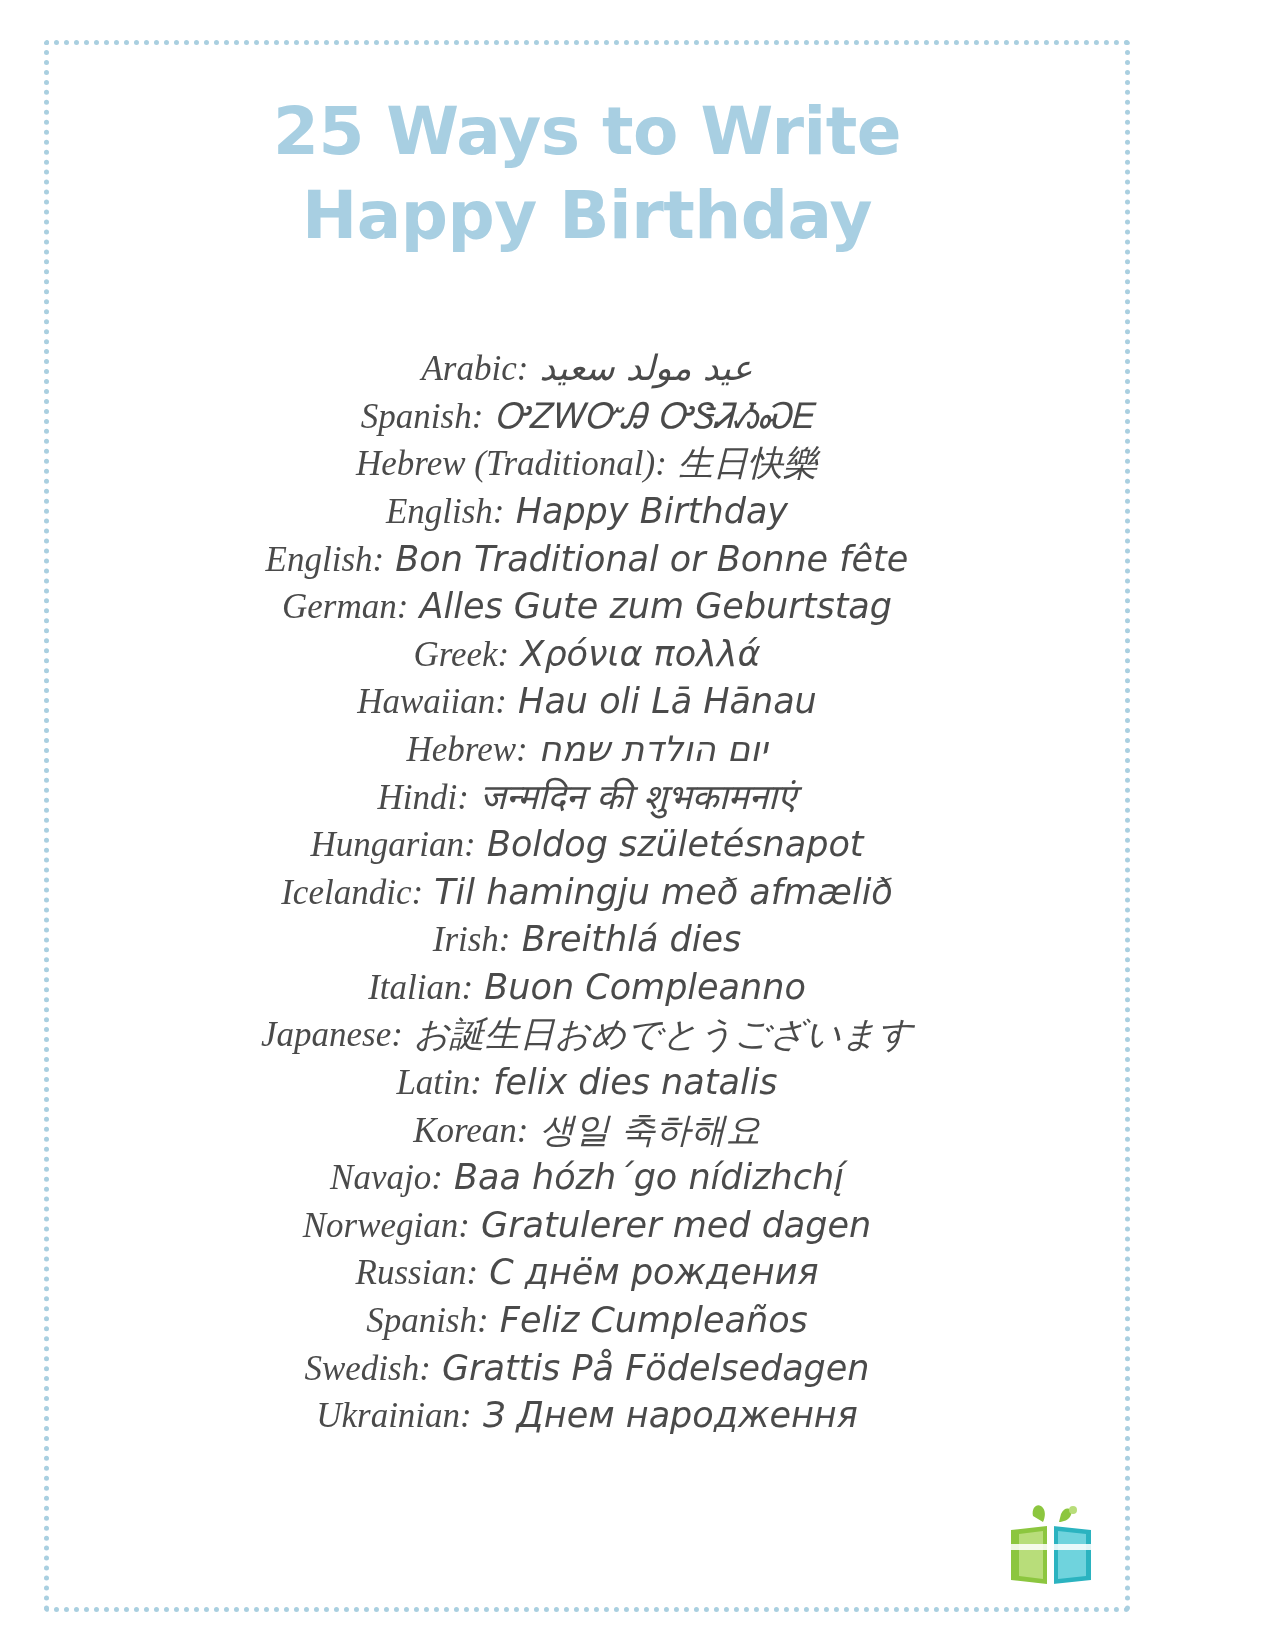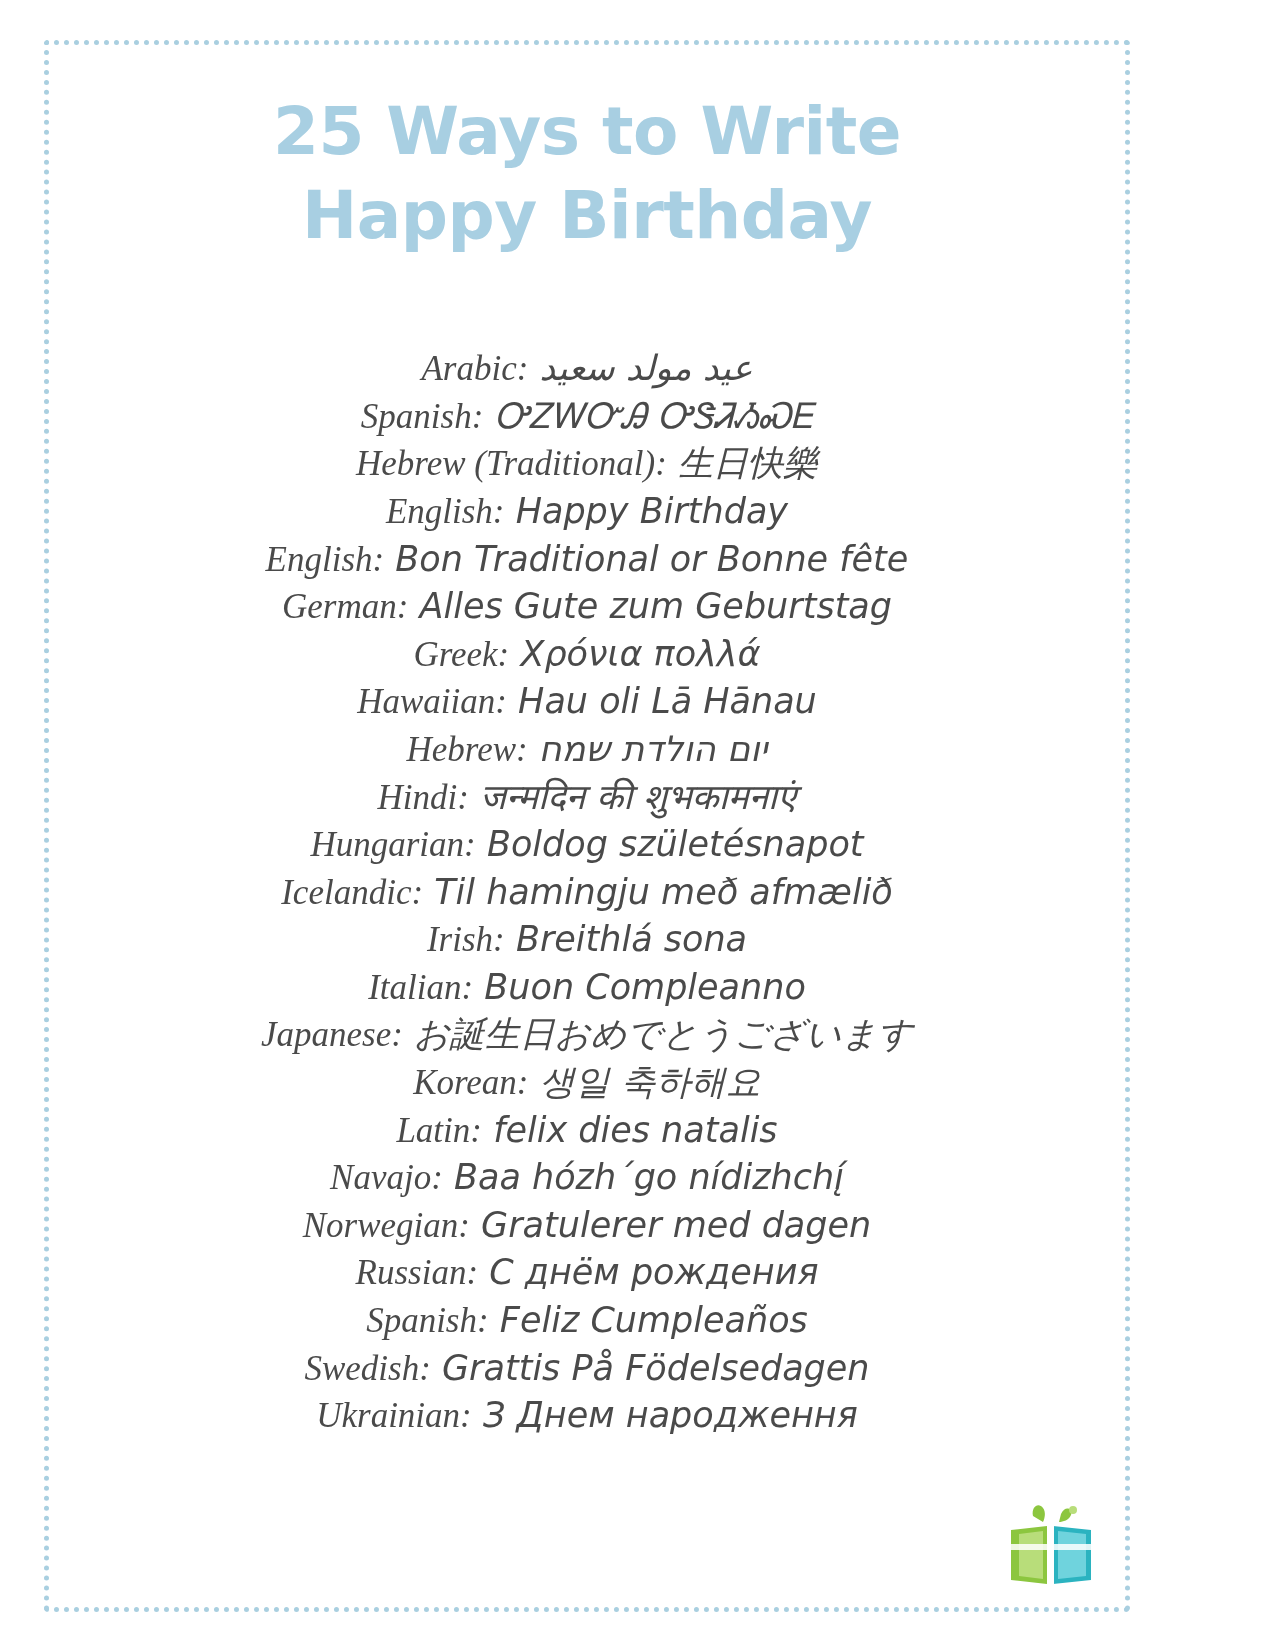--- a/index.html
+++ b/index.html
@@ -105,25 +105,25 @@
       <div class="entry"><span class="lang">Hebrew (Traditional):</span> <span>生日快樂</span></div>
       <div class="entry"><span class="lang">English:</span> <span>Happy Birthday</span></div>
       <div class="entry"><span class="lang">English:</span> <span>Bon Traditional or Bonne fête</span></div>
       <div class="entry"><span class="lang">German:</span> <span>Alles Gute zum Geburtstag</span></div>
       <div class="entry"><span class="lang">Greek:</span> <span>Χρόνια πολλά</span></div>
       <div class="entry"><span class="lang">Hawaiian:</span> <span>Hau oli Lā Hānau</span></div>
       <div class="entry"><span class="lang">Hebrew:</span> <span>יום הולדת שמח</span></div>
       <div class="entry"><span class="lang">Hindi:</span> <span>जन्मदिन की शुभकामनाएं</span></div>
       <div class="entry"><span class="lang">Hungarian:</span> <span>Boldog születésnapot</span></div>
       <div class="entry"><span class="lang">Icelandic:</span> <span>Til hamingju með afmælið</span></div>
-      <div class="entry"><span class="lang">Irish:</span> <span>Breithlá sona</span></div>
+      <div class="entry"><span class="lang">Irish:</span> <span>Breithlá dies</span></div>
       <div class="entry"><span class="lang">Italian:</span> <span>Buon Compleanno</span></div>
       <div class="entry"><span class="lang">Japanese:</span> <span>お誕生日おめでとうございます</span></div>
+      <div class="entry"><span class="lang">Latin:</span> <span>felix dies natalis</span></div>
       <div class="entry"><span class="lang">Korean:</span> <span>생일 축하해요</span></div>
-      <div class="entry"><span class="lang">Latin:</span> <span>felix dies natalis</span></div>
       <div class="entry"><span class="lang">Navajo:</span> <span>Baa hózh´go nídizhchį́</span></div>
       <div class="entry"><span class="lang">Norwegian:</span> <span>Gratulerer med dagen</span></div>
       <div class="entry"><span class="lang">Russian:</span> <span>С днём рождения</span></div>
       <div class="entry"><span class="lang">Spanish:</span> <span>Feliz Cumpleaños</span></div>
       <div class="entry"><span class="lang">Swedish:</span> <span>Grattis På Födelsedagen</span></div>
       <div class="entry"><span class="lang">Ukrainian:</span> <span>З Днем народження</span></div>
     </div>
 
     <div class="spacer"></div>
   </div>

